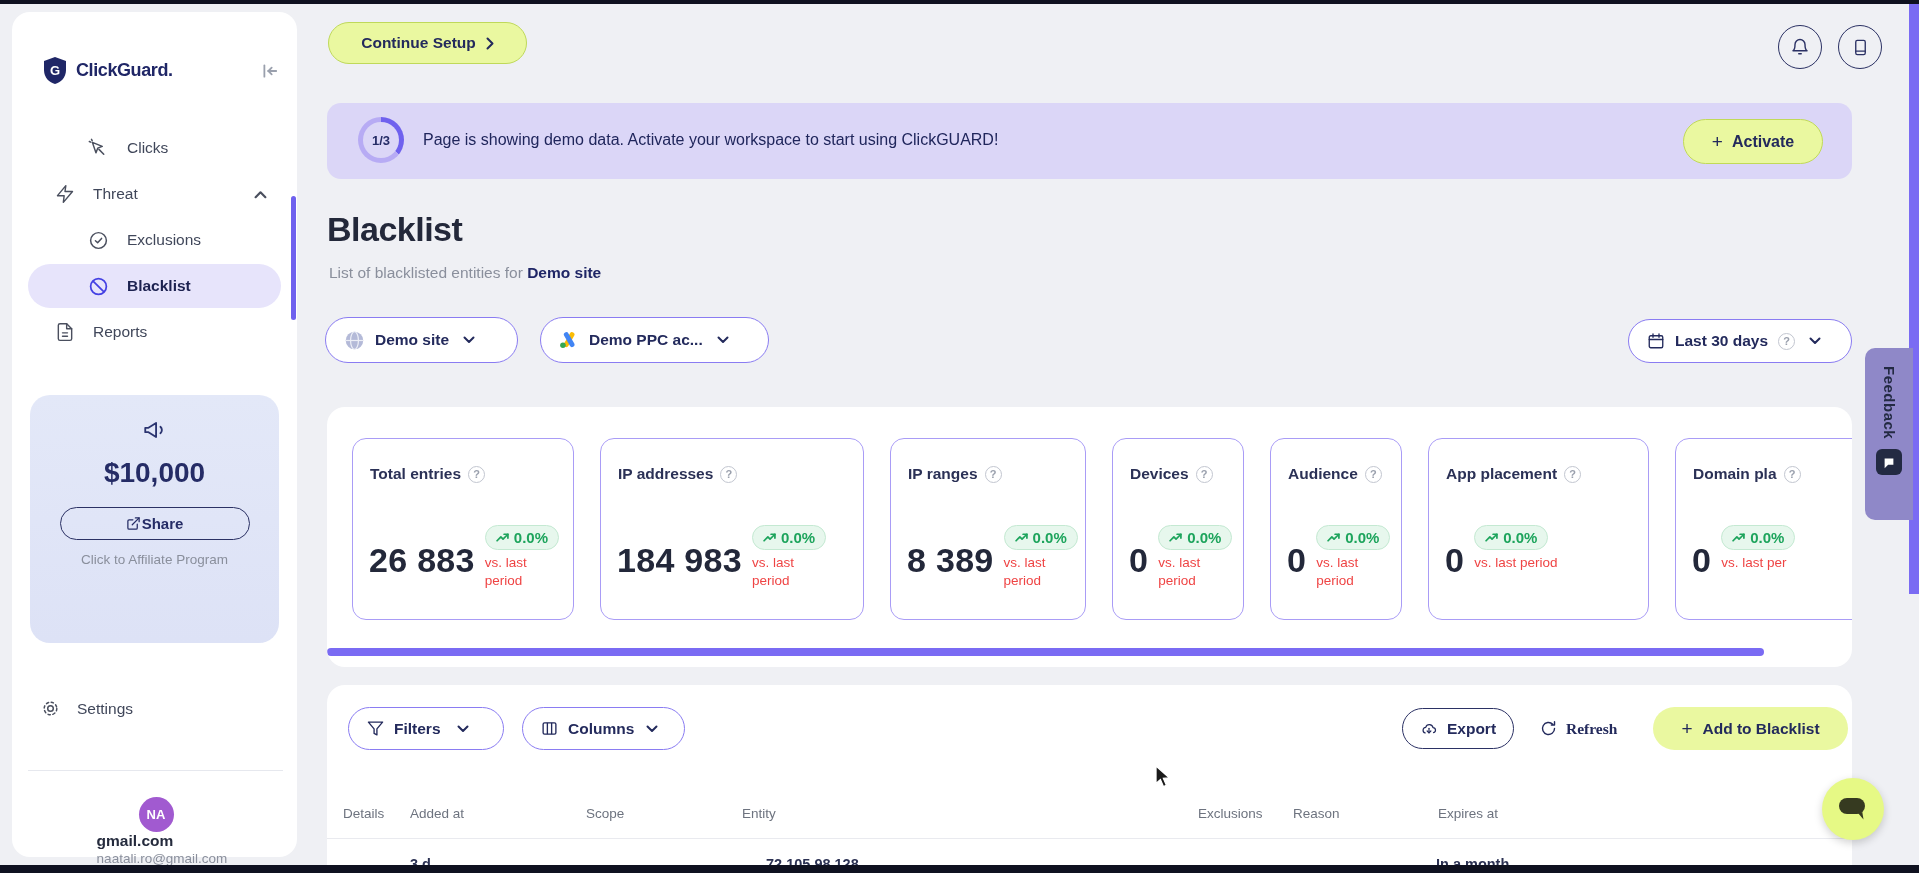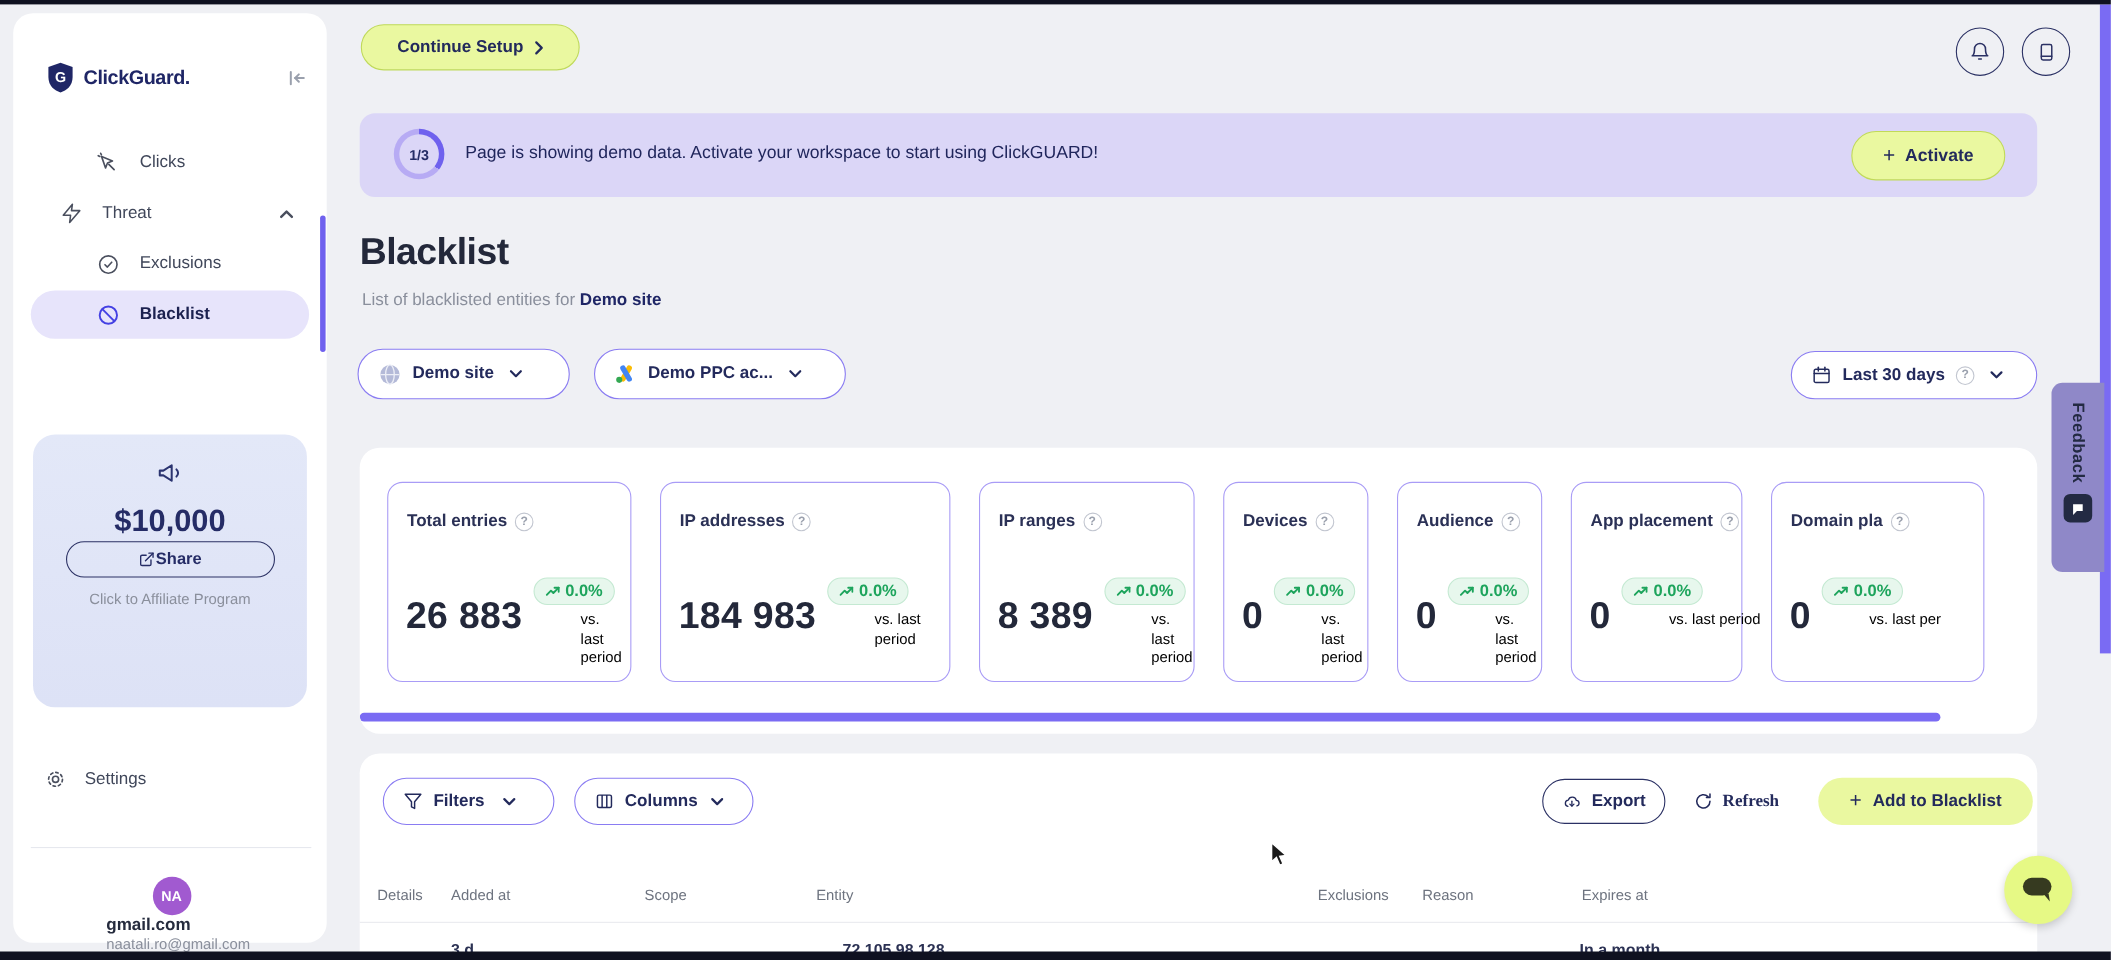--- a/index.html
+++ b/index.html
@@ -21,21 +21,21 @@
   .nav-item.active { background:#e7e4fb; color:#1c2150; font-weight:700; }
   .nav-item.active svg { color:#4440e3; }
   .nav-item svg { color:#4a4f5e; flex:0 0 auto; }
   .nav-chevron { margin-left:auto; margin-right:14px; color:#1f2666; display:flex; }
   .side-scrollthumb { position:absolute; left:279px; top:184px; width:5px; height:124px; background:#6f61ee; border-radius:3px; }
 
   .share-card { position:absolute; left:18px; top:383px; width:249px; height:248px; border-radius:20px; background:linear-gradient(180deg,#e3e8f8 0%,#dde2f6 100%); text-align:center; padding-top:22px; }
   .share-card .mega { color:#2b3470; }
   .share-line { font-size:15.5px; font-weight:700; color:#2b3470; line-height:1.45; margin-top:8px; }
   .share-amount { font-size:28px; font-weight:800; color:#252c66; margin-top:10px; }
-  .share-btn { margin:2px auto 0; width:190px; height:33px; border:1.5px solid #2b3164; border-radius:999px; background:transparent; display:flex; align-items:center; justify-content:center; gap:1px; font-size:15px; font-weight:600; color:#252c66; cursor:pointer; }
+  .share-btn { margin:18px auto 0; width:190px; height:33px; border:1.5px solid #2b3164; border-radius:999px; background:transparent; display:flex; align-items:center; justify-content:center; gap:1px; font-size:15px; font-weight:600; color:#252c66; cursor:pointer; }
   .share-footer { margin-top:12px; font-size:13.5px; color:#8a8f9c; }
 
   .settings-item { position:absolute; left:28px; top:686px; display:flex; align-items:center; gap:16px; font-size:15.5px; color:#40475a; cursor:pointer; }
   .side-divider { position:absolute; left:16px; top:758px; width:255px; height:1px; background:#e6e8ee; }
   .account { position:absolute; left:20px; top:785px; width:248px; display:flex; align-items:center; cursor:pointer;flex-direction:column; }
   .avatar { width:35px; height:35px; border-radius:50%; background:#a15ad0; color:#fff; font-size:13px; font-weight:700; display:flex; align-items:center; justify-content:center; }
   .acct-text { margin-left:12px; }
   .acct-name { font-size:15.5px; font-weight:700; color:#252b3d; }
   .acct-email { font-size:13.5px; color:#8a8f9c; margin-top:1px; }
   .acct-chevrons { margin-left:auto; color:#3c4154; display:flex; }
@@ -67,21 +67,21 @@
   
   .panel1 { position:absolute; left:327px; top:407px; width:1525px; height:260px; background:#fff; border-radius:18px; overflow:hidden; }
   .cards { position:absolute; left:25px; top:31px; display:flex; gap:26px; }
   .stat-card { position:relative; height:182px; border:1.5px solid #a99cf6; border-radius:14px; background:#fff; flex:0 0 auto; }
   .stat-label { position:absolute; left:17px; top:26px; display:flex; align-items:center; gap:7px; font-size:15.5px; font-weight:600; color:#2b3156; white-space:nowrap; }
   .help { width:17px; height:17px; border:1.4px solid #c2c6d0; border-radius:50%; color:#9aa0ad; font-size:11px; font-weight:700; display:inline-flex; align-items:center; justify-content:center; flex:0 0 auto; }
   .stat-bottom { position:absolute; left:16px; right:4px; top:86px; display:flex; align-items:flex-start; }
   .stat-value { font-size:34px; font-weight:800; color:#23283a; margin-top:16px; letter-spacing:0.3px; white-space:nowrap; }
   .stat-side { margin-left:10px; }
   .delta-badge { display:inline-flex; align-items:center; gap:5px; background:#e7f7ed; border:1px solid #c4e9d2; border-radius:999px; padding:3px 10px; font-size:15px; font-weight:600; color:#1da45c; }
-  .stat-caption { margin-top:4px; font-size:13.5px; color:#000000; line-height:1.3; max-width:58px;margin-left:43px; }
+  .stat-caption { margin-top:4px; font-size:13.5px; color:#ef4444; line-height:1.3; max-width:58px; }
   .stat-card.wide-cap .stat-caption { max-width:none; white-space:nowrap; }
   .h-scrollbar { position:absolute; left:0px; top:241px; width:1437px; height:8px; background:#7a6bf3; border-radius:4px; }
 
   
   .panel2 { position:absolute; left:327px; top:685px; width:1525px; height:200px; background:#fff; border-radius:18px 18px 0 0; }
   .tb-pill { position:absolute; top:22px; height:43px; border:1.5px solid #8a7cf2; border-radius:999px; background:#fff; display:flex; align-items:center; gap:10px; padding:0 18px; font-size:15.5px; font-weight:600; color:#232a5c; cursor:pointer; }
   .tb-pill.filters { left:21px; width:156px; }
   .tb-pill.columns { left:195px; width:163px; }
   .export-btn { position:absolute; left:1075px; top:23px; width:112px; height:41px; border:1.5px solid #2b3164; border-radius:999px; background:#fff; display:flex; align-items:center; justify-content:center; gap:9px; font-size:15.5px; font-weight:600; color:#232a5c; cursor:pointer; }
   .refresh-btn { position:absolute; left:1213px; top:23px; height:41px; display:flex; align-items:center; gap:9px; font-size:15.5px; font-weight:600; color:#232a5c; background:none; border:none; cursor:pointer;font-family:Liberation Serif, serif; }
@@ -153,20 +153,29 @@
         </svg>
       <span>Exclusions</span>
     </div>
     <div class="nav-item indent active">
       <svg width="21" height="21" viewBox="0 0 24 24" fill="none" stroke="currentColor" stroke-width="2">
           <circle cx="12" cy="12" r="9"></circle>
           <line x1="5.8" y1="5.8" x2="18.2" y2="18.2"></line>
         </svg>
       <span>Blacklist</span>
     </div>
+    <div class="nav-item">
+      <svg width="20" height="20" viewBox="0 0 24 24" fill="none" stroke="currentColor" stroke-width="1.7" stroke-linecap="round" stroke-linejoin="round">
+          <path d="M14 2 H6 a2 2 0 0 0 -2 2 v16 a2 2 0 0 0 2 2 h12 a2 2 0 0 0 2 -2 V8 Z"></path>
+          <polyline points="14 2 14 8 20 8"></polyline>
+          <line x1="9" y1="13" x2="15" y2="13"></line>
+          <line x1="9" y1="17" x2="15" y2="17"></line>
+        </svg>
+      <span>Reports</span>
+    </div>
   </nav>
   <div class="side-scrollthumb"></div>
 
   <div class="share-card">
     <span class="mega">
       <svg width="26" height="26" viewBox="0 0 24 24" fill="none" stroke="currentColor" stroke-width="1.7" stroke-linejoin="round" stroke-linecap="round">
           <path d="M3 10 v4 h3 l7 4.5 V5.5 L6 10 Z"></path>
           <path d="M17 9 a4 4 0 0 1 0 6"></path>
         </svg>
     </span>
@@ -380,21 +389,21 @@
                 <polyline points="1 8 4.5 4.5 6.5 6.5 11 2"></polyline>
                 <polyline points="7.5 2 11 2 11 5.5"></polyline>
               </svg>
               <span>0.0%</span>
             </span>
           <div class="stat-caption">vs. last period</div>
         </div>
       </div>
     </div>
 
-    <div class="stat-card wide-cap" style="width:156px">
+    <div class="stat-card wide-cap" style="width:221px">
       <div class="stat-label">
           <span>App placement</span>
           <span class="help">?</span>
         </div>
       <div class="stat-bottom">
         <div class="stat-value">0</div>
         <div class="stat-side">
           <span class="delta-badge">
               <svg width="13" height="11" viewBox="0 0 12 10" fill="none" stroke="#1da45c" stroke-width="1.6" stroke-linecap="round" stroke-linejoin="round">
                 <polyline points="1 8 4.5 4.5 6.5 6.5 11 2"></polyline>

